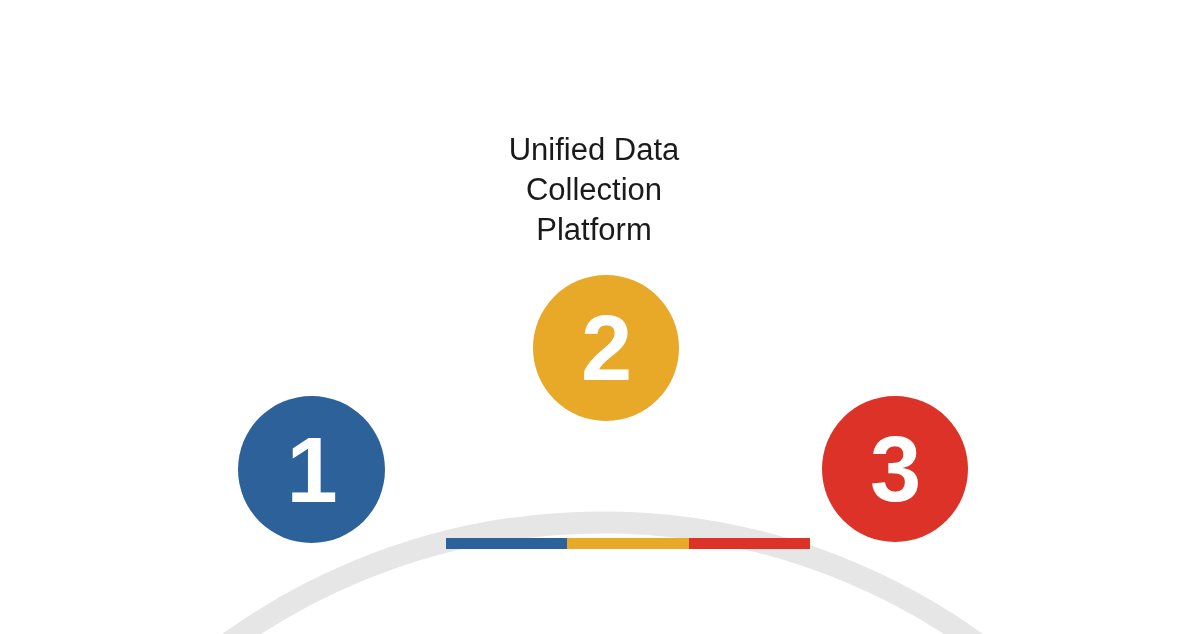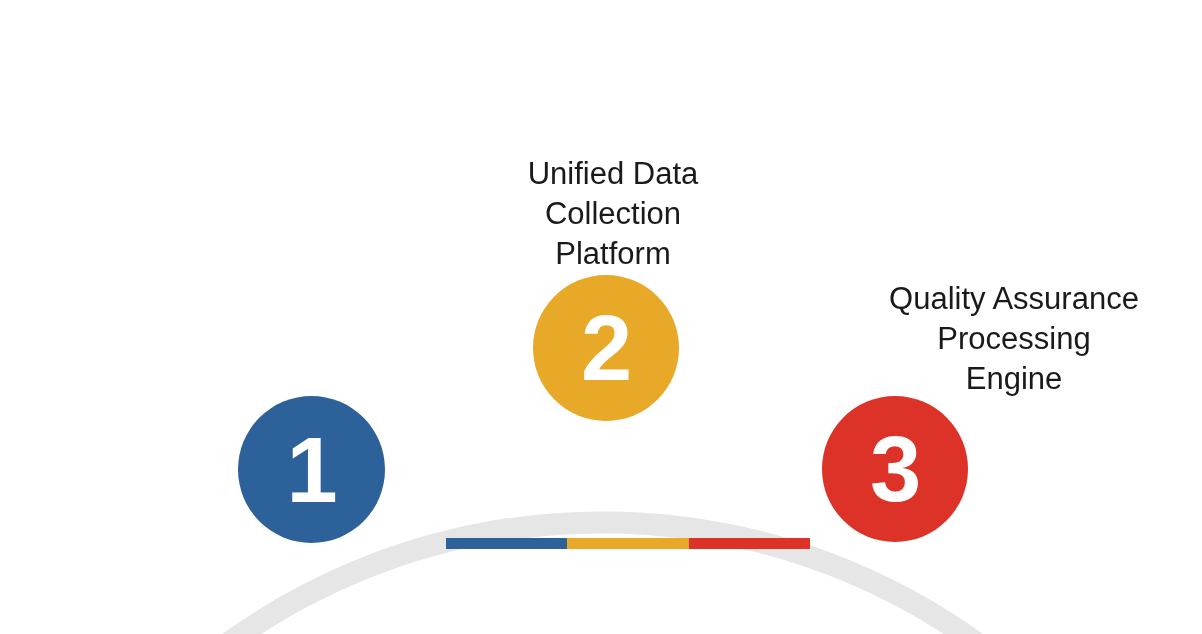--- a/index.html
+++ b/index.html
@@ -65,24 +65,23 @@
   }
   
   #node-2 {
     left: 533px;
     top: 275px;
     width: 146px;
     height: 146px;
   }
   #node-2 .step-number { font-size: 92px; }
   #label-2 {
-    left: 492px;
+    left: 473px;
     top: 130px;
     width: 242px;
-    margin-top: 24px;
   }
   
   #node-3 {
     left: 822px;
     top: 396px;
     width: 146px;
     height: 146px;
   }
   #node-3 .step-number { font-size: 92px; }
   #label-3 {
@@ -111,23 +110,20 @@
 
   <svg id="arc-layer" viewBox="0 0 1202 634" width="1202" height="634" xmlns="http://www.w3.org/2000/svg">
     <path d="M 160 700 A 640 640 0 0 1 1045 700" fill="none" stroke="#E6E6E6" stroke-width="22" stroke-linecap="butt"></path>
   </svg>
 
 
   <div class="step-label" id="label-2">Unified Data
 Collection
 Platform</div>
 
-  <div class="step-label" id="label-3">Quality Assurance
-Processing
-Engine</div>
 
   <div class="step-node" id="node-1" style="background-color: rgb(45, 97, 153);">
     <span class="step-number">1</span>
   </div>
 
   <div class="step-node" id="node-2" style="background-color: rgb(232, 168, 40);">
     <span class="step-number">2</span>
   </div>
 
   <div class="step-node" id="node-3" style="background-color: rgb(220, 50, 39);">

